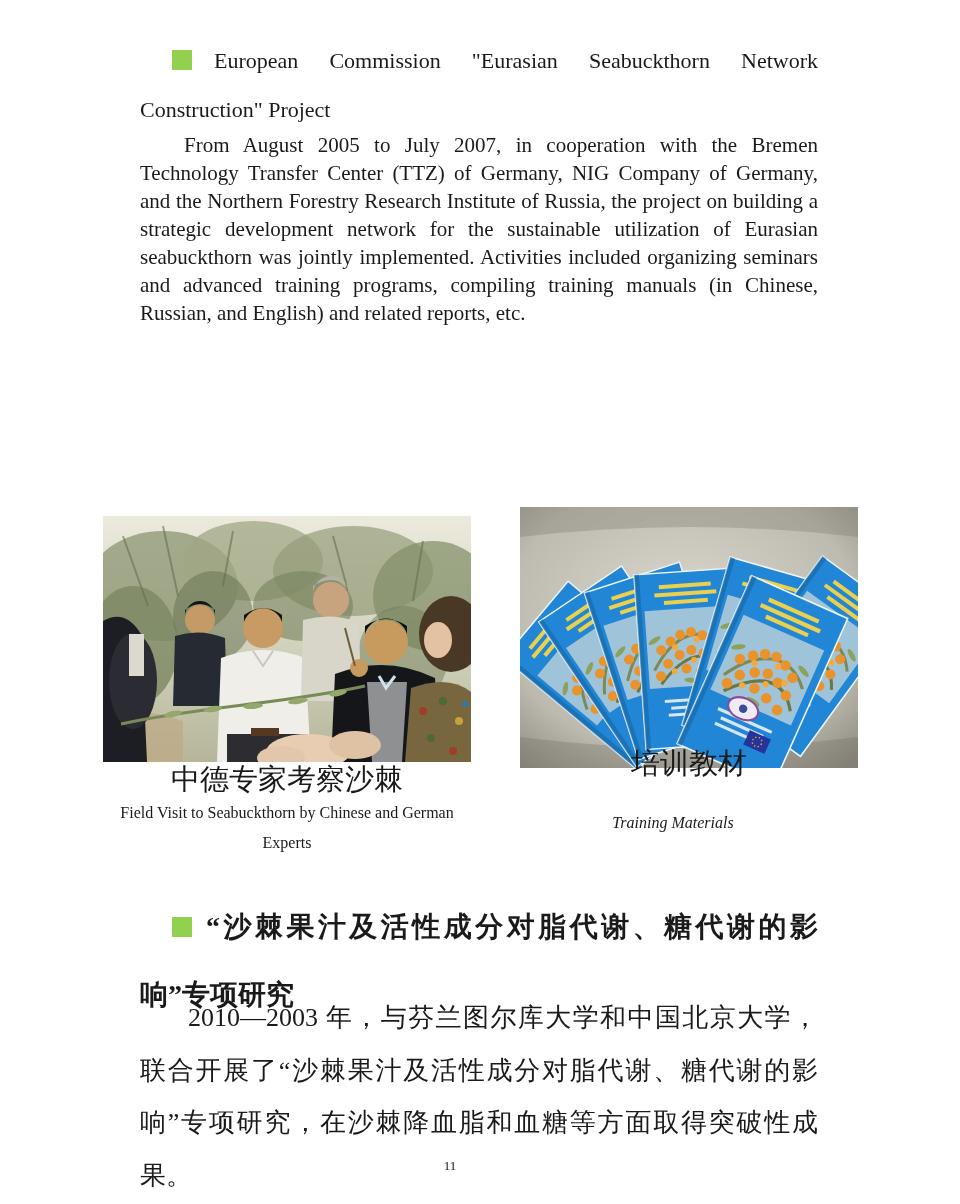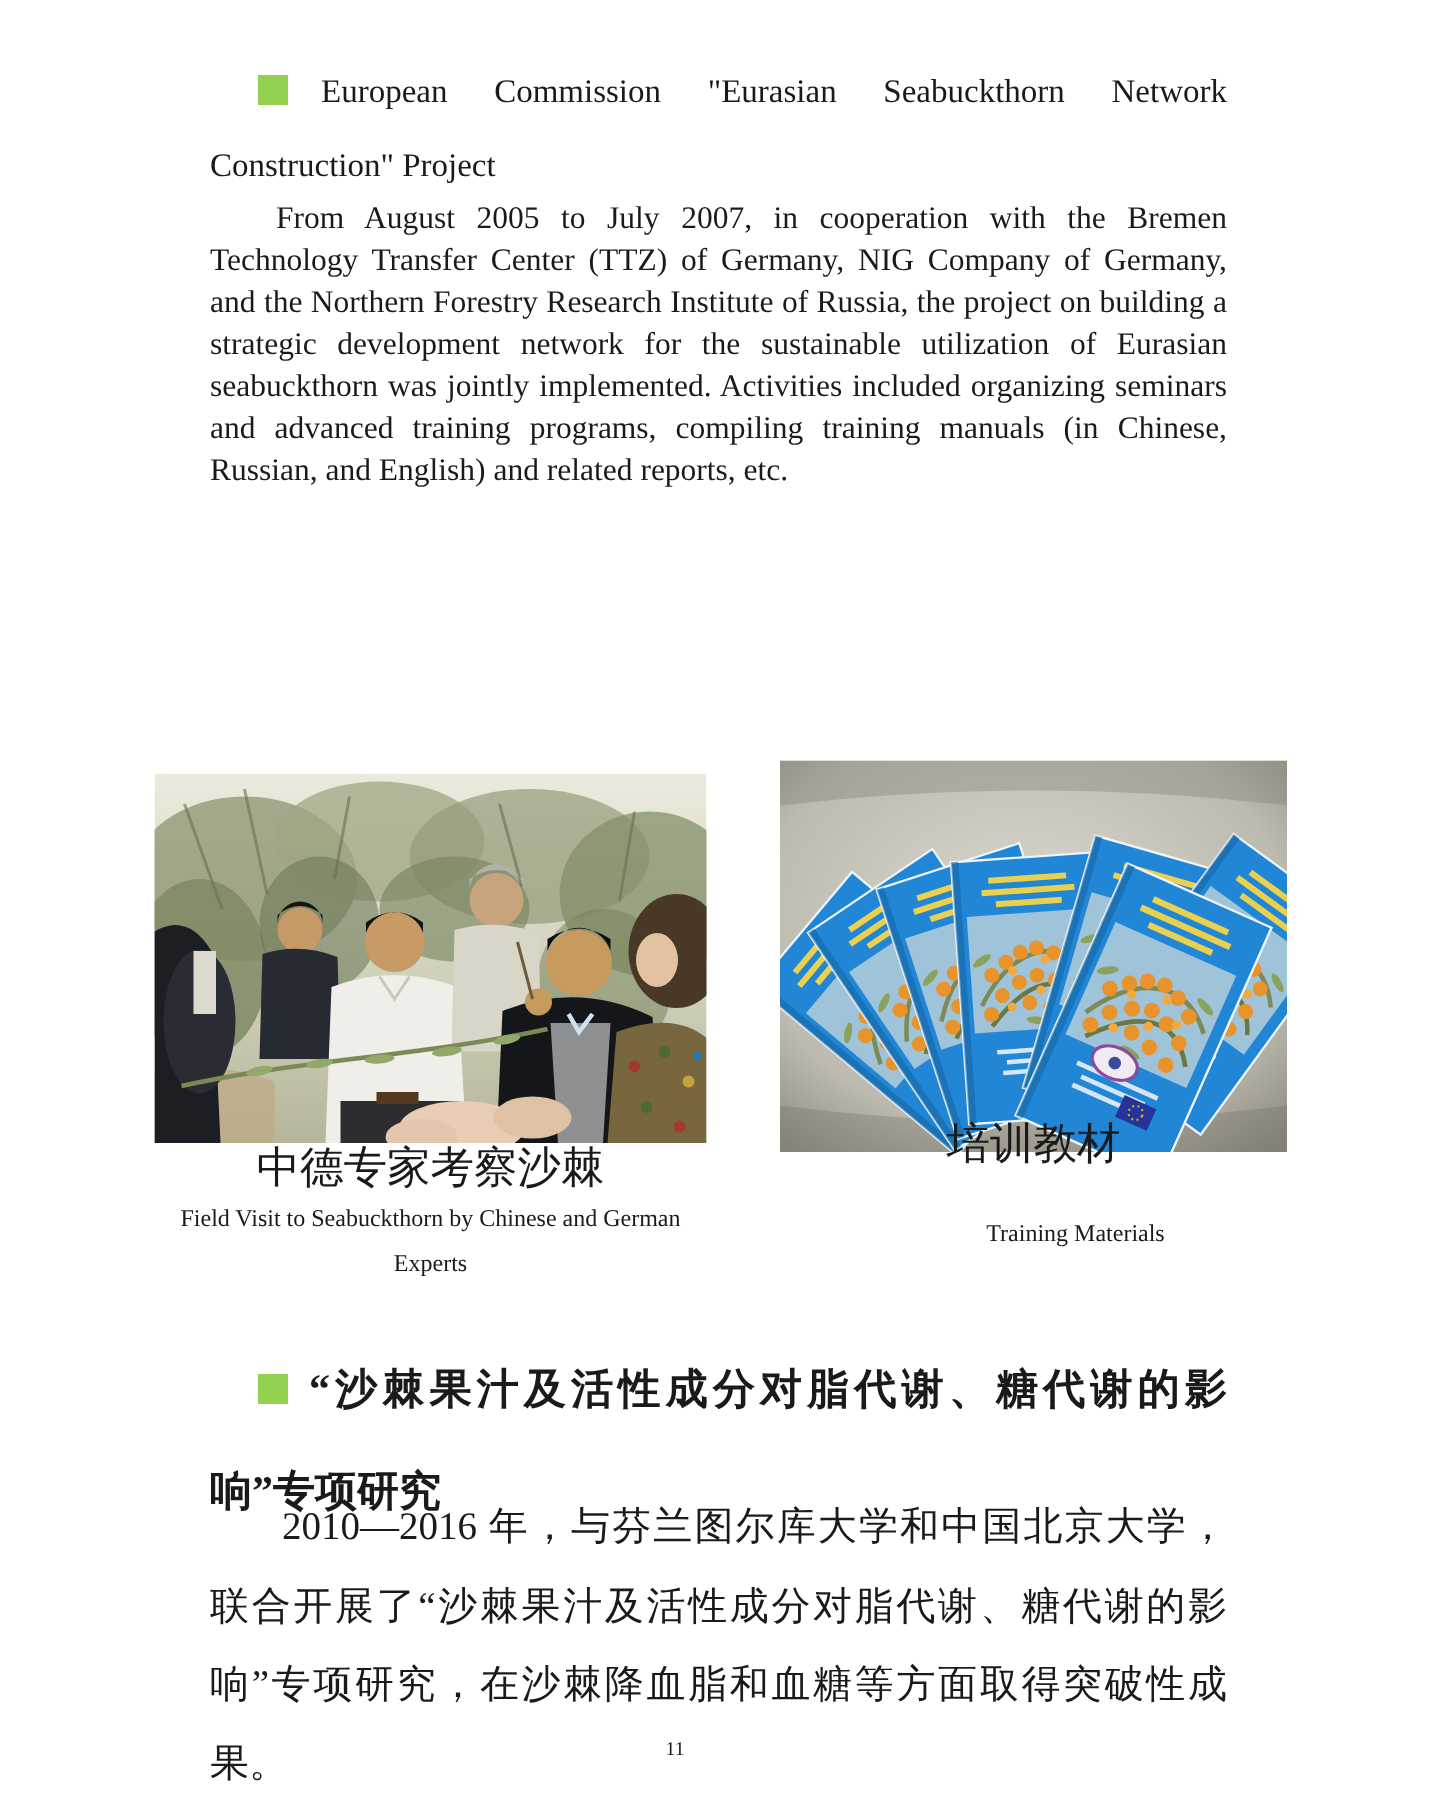--- a/index.html
+++ b/index.html
@@ -42,21 +42,21 @@
   .fig{position:absolute;}
   .fig svg{display:block;}
   .fig-left{left:103px; top:516px; width:368px; height:246px;}
   .fig-right{left:520px; top:507px; width:338px; height:261px;}
   .cap{position:absolute; text-align:center; margin:0;}
   .cap-zh{font-size:29px; line-height:34px;}
   .cap-en{font-size:16px; line-height:30px;}
   .cap-left-zh{left:103px; top:762px; width:368px;}
   .cap-left-en{left:95px;  top:798px; width:384px;}
   .cap-right-zh{left:520px; top:746px; width:338px;}
-  .cap-right-en{left:548px; top:808px; width:338px;}
+  .cap-right-en{left:504px; top:808px; width:338px;font-style:italic;}
   .h2{
     position:absolute;
     left:140px; top:893px;
     width:678px;
     font-size:28px;
     font-weight:bold;
     line-height:68px;
     text-align:justify;
     text-indent:32px;
     margin:0;
@@ -243,17 +243,17 @@
     </svg>
   </div>
 
   <p class="cap cap-zh cap-left-zh">中德专家考察沙棘</p>
   <p class="cap cap-en cap-left-en">Field Visit to Seabuckthorn by Chinese and German Experts</p>
   <p class="cap cap-zh cap-right-zh">培训教材</p>
   <p class="cap cap-en cap-right-en">Training Materials</p>
 
   <p class="h2"><span class="bullet" style="background: rgb(146, 208, 80);"></span><span>“沙棘果汁及活性成分对脂代谢、糖代谢的影响”专项研究</span></p>
 
-  <p class="p2">2010—2016 年，与芬兰图尔库大学和中国北京大学，联合开展了“沙棘果汁及活性成分对脂代谢、糖代谢的影响”专项研究，在沙棘降血脂和血糖等方面取得突破性成果。</p>
+  <p class="p2">2010—2003 年，与芬兰图尔库大学和中国北京大学，联合开展了“沙棘果汁及活性成分对脂代谢、糖代谢的影响”专项研究，在沙棘降血脂和血糖等方面取得突破性成果。</p>
 
   <p class="pageno">11</p>
 
 </div>
 
 </body></html>

